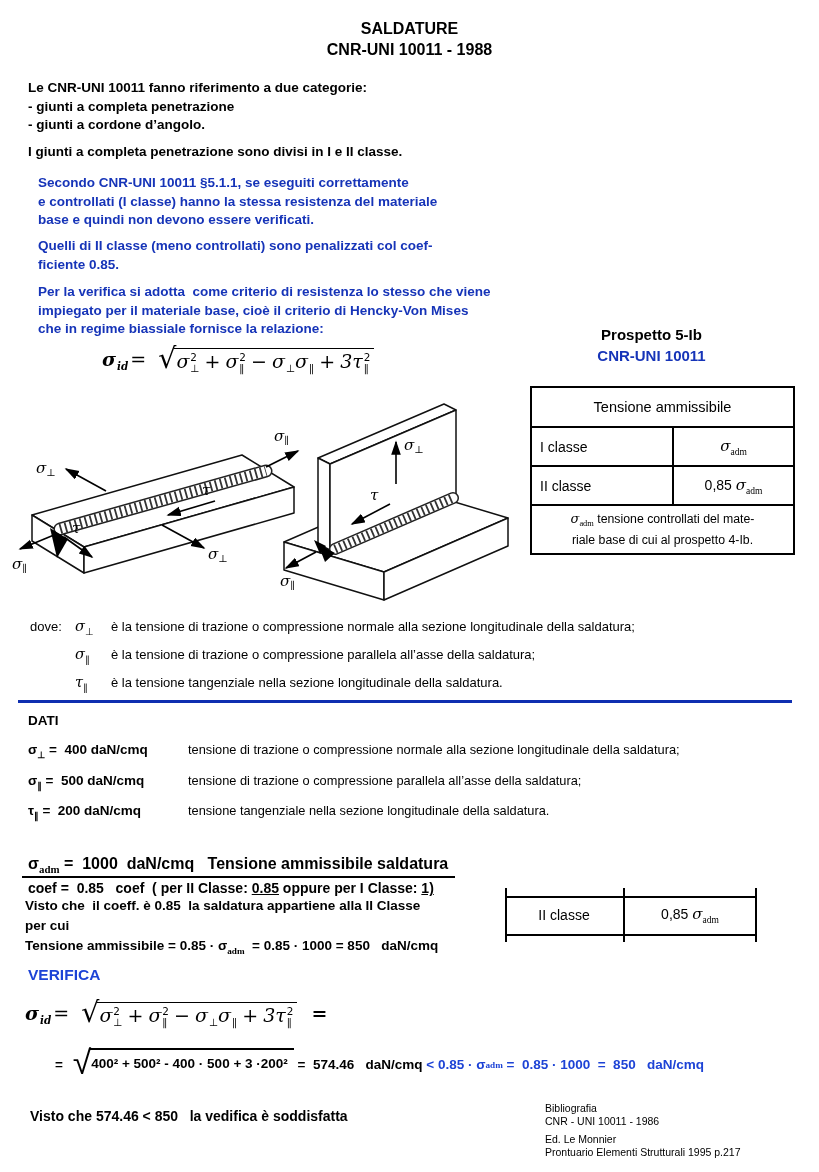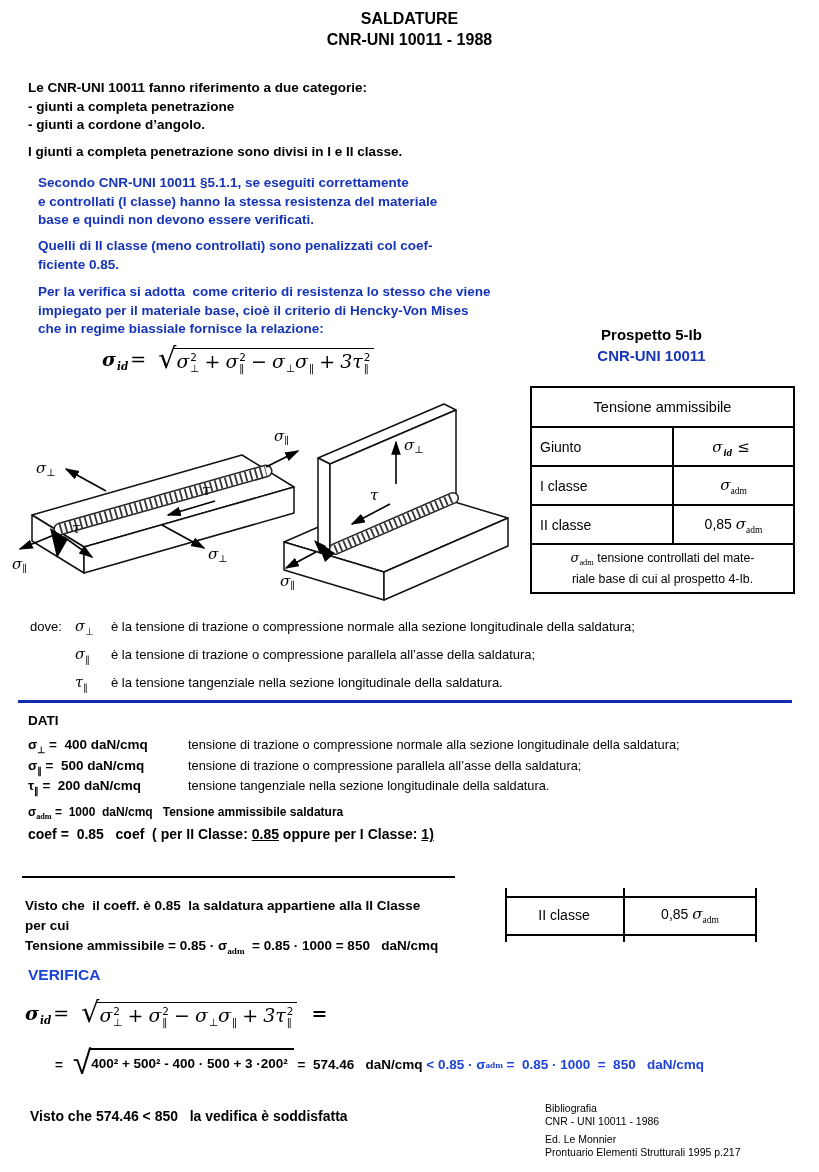--- a/index.html
+++ b/index.html
@@ -4,21 +4,21 @@
 <style>
   html,body{margin:0;padding:0;background:#fff;}
   #page{position:relative;width:819px;height:1172px;background:#fff;overflow:hidden;
         font-family:"Liberation Sans",sans-serif;color:#000;}
   .t{white-space:pre-wrap;}
   .abs{position:absolute;}
   .b{font-weight:bold;}
   .blue{color:#1634b8;}
 
   
-  #title-block{left:0;top:8px;width:819px;text-align:center;font-weight:bold;font-size:16px;line-height:21px;}
+  #title-block{left:0;top:18px;width:819px;text-align:center;font-weight:bold;font-size:16px;line-height:21px;}
 
   
   .para{font-size:13.5px;line-height:18.5px;font-weight:bold;}
   #intro{left:28px;top:79px;}
   #intro-classes{left:28px;top:143px;}
   #bluep1{left:38px;top:174px;}
   #bluep2{left:38px;top:237px;}
   #bluep3{left:38px;top:283px;}
 
   
@@ -57,24 +57,24 @@
   #dove{left:30px;top:618px;display:grid;grid-template-columns:45px 36px 1fr;row-gap:9px;font-size:13px;width:780px;align-items:baseline;}
   .dsym{font-family:"DejaVu Serif",serif;font-style:italic;font-size:14.5px;}
 
   
   #rule-blue{left:18px;top:700px;width:774px;height:3px;background:#0f2fb0;}
   #rule-black{left:22px;top:876px;width:433px;height:2px;background:#000;}
 
   
   #dati{left:28px;top:713px;width:790px;font-size:13px;}
   #dati .hd{font-weight:bold;font-size:13.5px;margin-bottom:9px;}
-  #dati .row{display:grid;grid-template-columns:160px 1fr;line-height:15px;}
+  #dati .row{display:grid;grid-template-columns:160px 1fr;line-height:25px;}
   #dati .sym{font-weight:bold;font-size:13.5px;}
   #dati .desc{font-size:12.8px;}
-  #dati .adm{margin-top:6px;font-weight:bold;font-size:12px;}
+  #dati .adm{margin-top:26px;font-weight:bold;font-size:16px;}
   #dati .coef{margin-top:5px;font-weight:bold;font-size:14px;}
   .u{text-decoration:underline;}
 
   
   #visto{left:25px;top:896px;width:470px;font-weight:bold;font-size:13.5px;line-height:20px;}
 
   
   #mini-table{left:505px;top:888px;width:252px;height:54px;font-size:14px;}
   .mt-line{position:absolute;background:#000;}
   .mt-cells{position:absolute;left:0;top:8px;width:252px;height:38px;display:flex;align-items:center;}
@@ -180,33 +180,20 @@
 
   <div class="abs" id="prospetto-head">
     <div>Prospetto 5-Ib</div>
     <div class="blue">CNR-UNI 10011</div>
   </div>
   <table class="abs" id="prospetto-table">
     <tbody>
         <tr>
           <td class="hd" colspan="2">Tensione ammissibile</td>
         </tr>
-    <tr>
-      <td class="lc">Giunto</td>
-      <td class="rc"><span class="cellmath">
-              <span class="tok">
-                <span class="tb">σ</span>
-                <span class="scr">
-                  <span class="su"></span>
-                  <span class="sb ital">id</span>
-                </span>
-              </span>
-              <span class="op"> ≤</span>
-            </span></td>
-    </tr>
     <tr>
       <td class="lc">I classe</td>
       <td class="rc"><span class="cellmath">
               <span class="tb">σ</span>
             </span><sub class="isub">adm</sub></td>
     </tr>
     <tr>
       <td class="lc">II classe</td>
       <td class="rc"><span class="t">0,85 </span><span class="cellmath">
               <span class="tb">σ</span>

